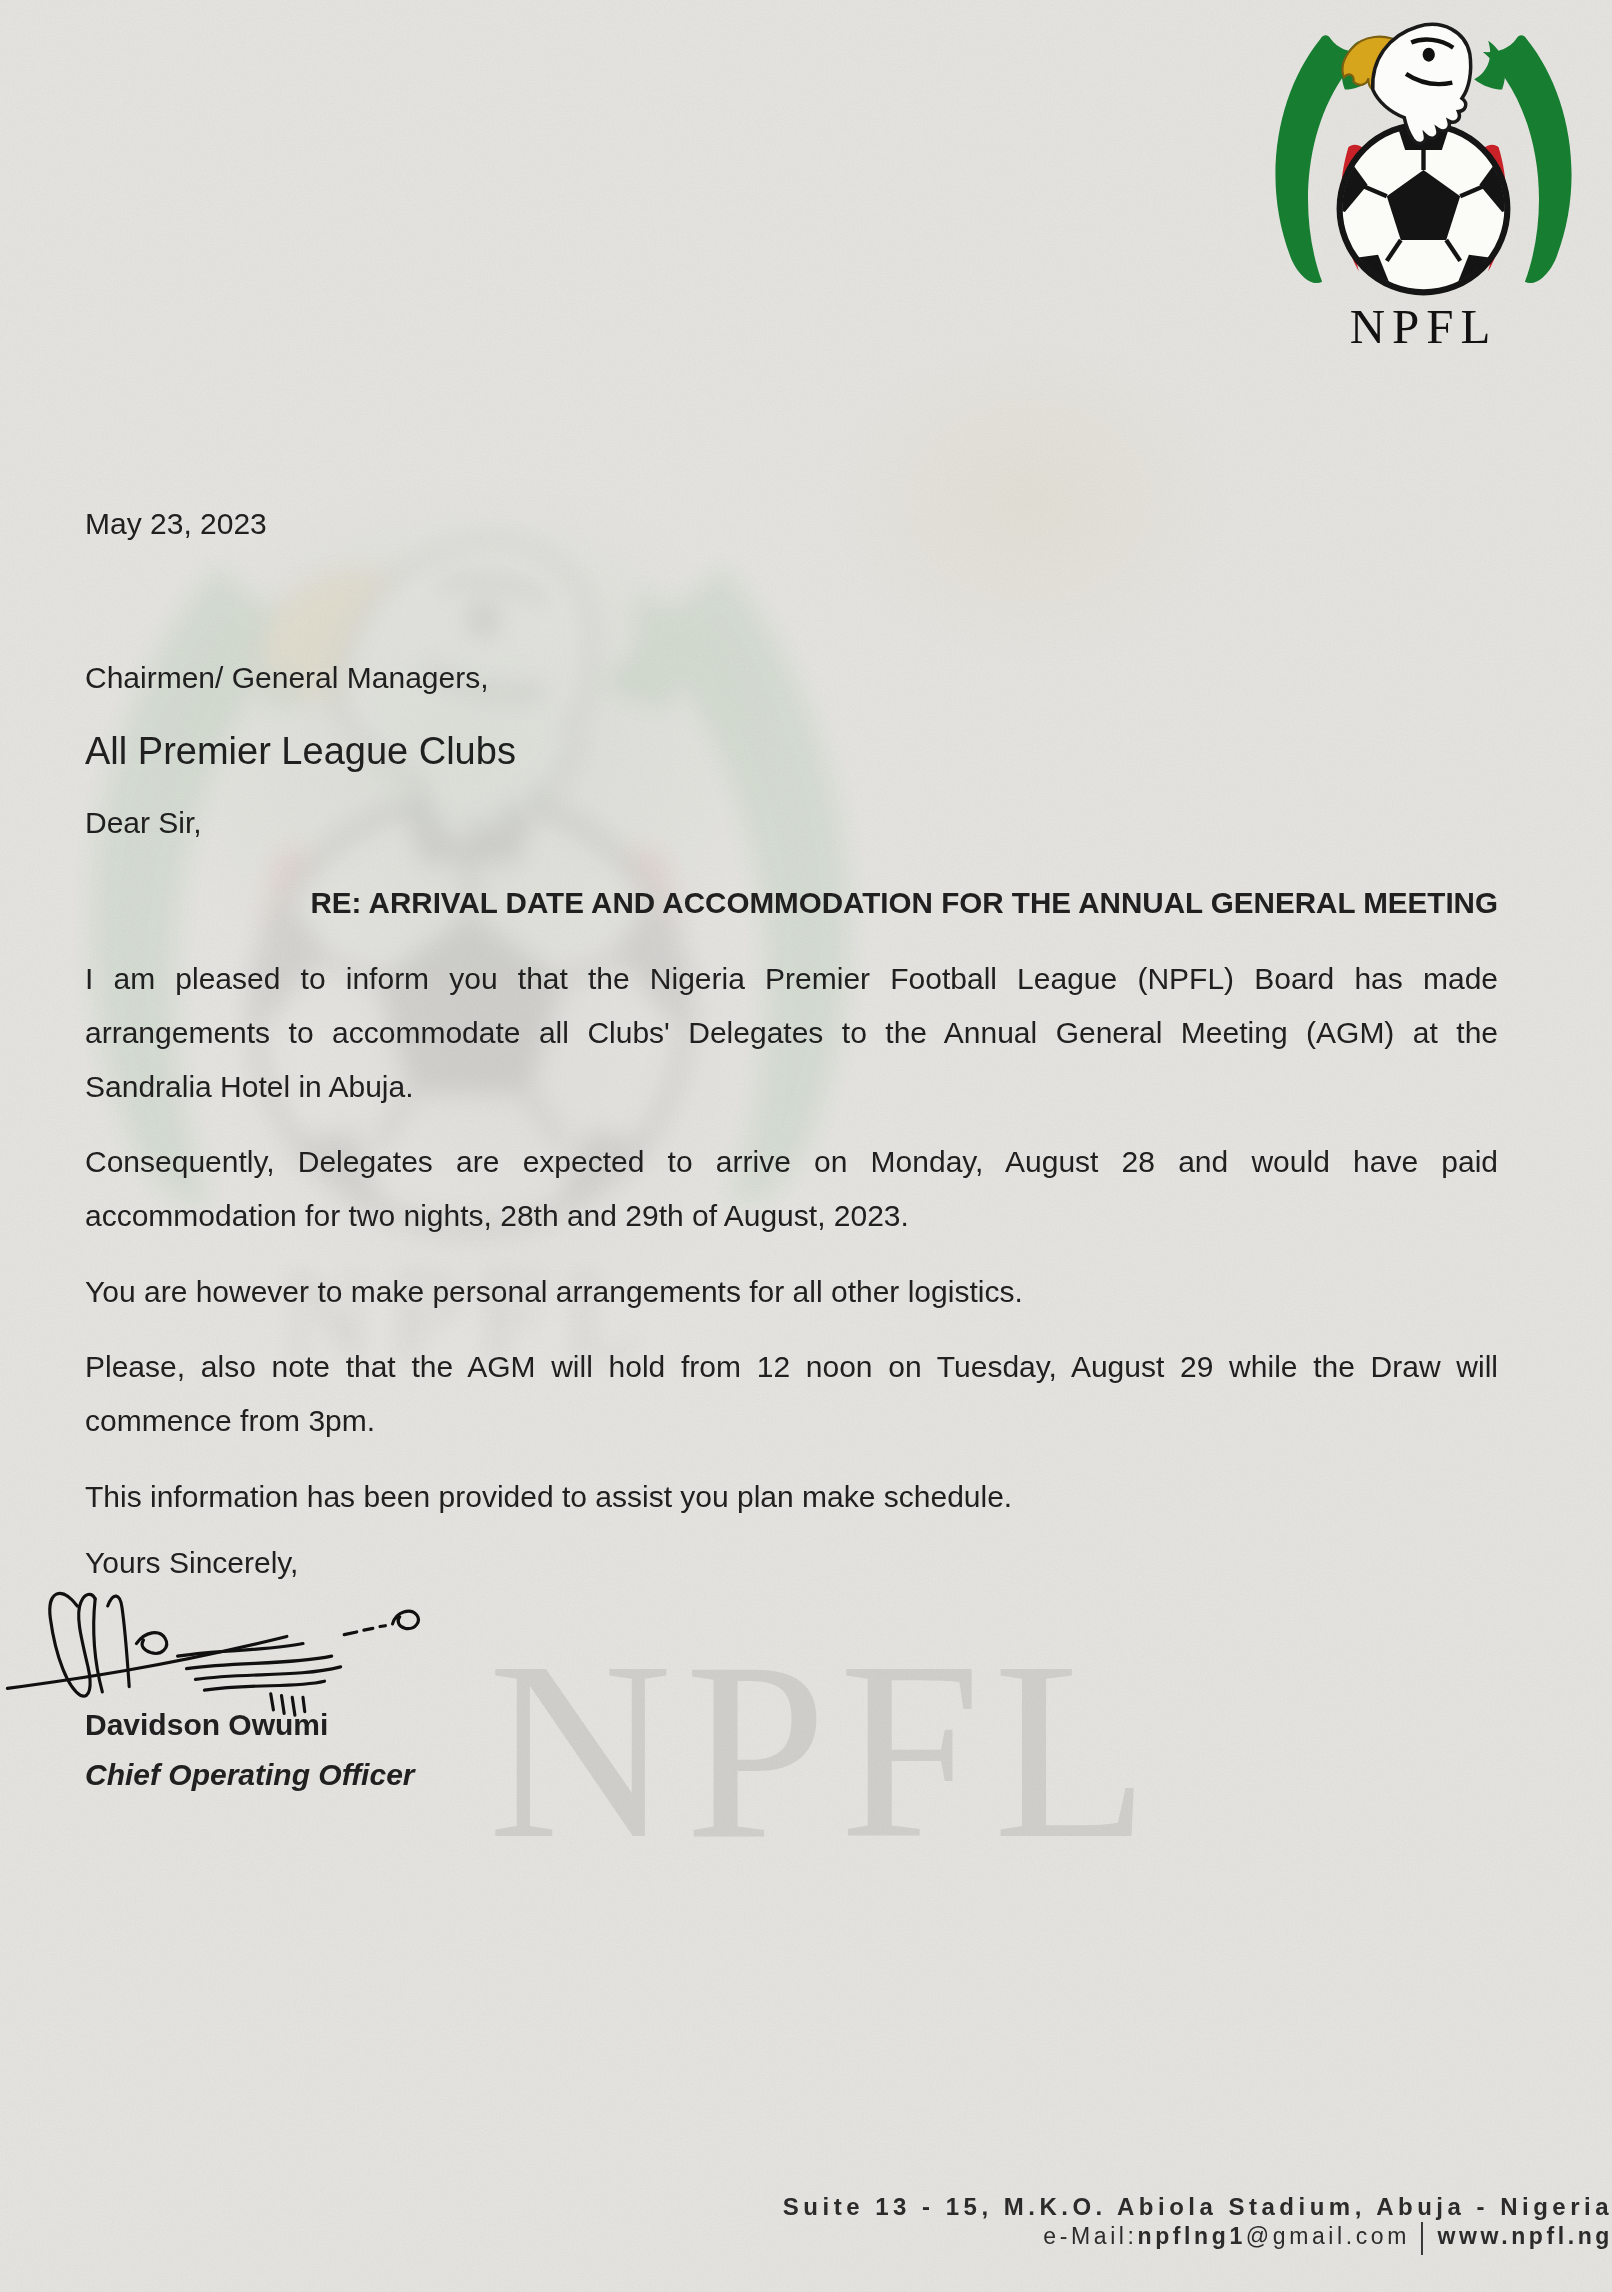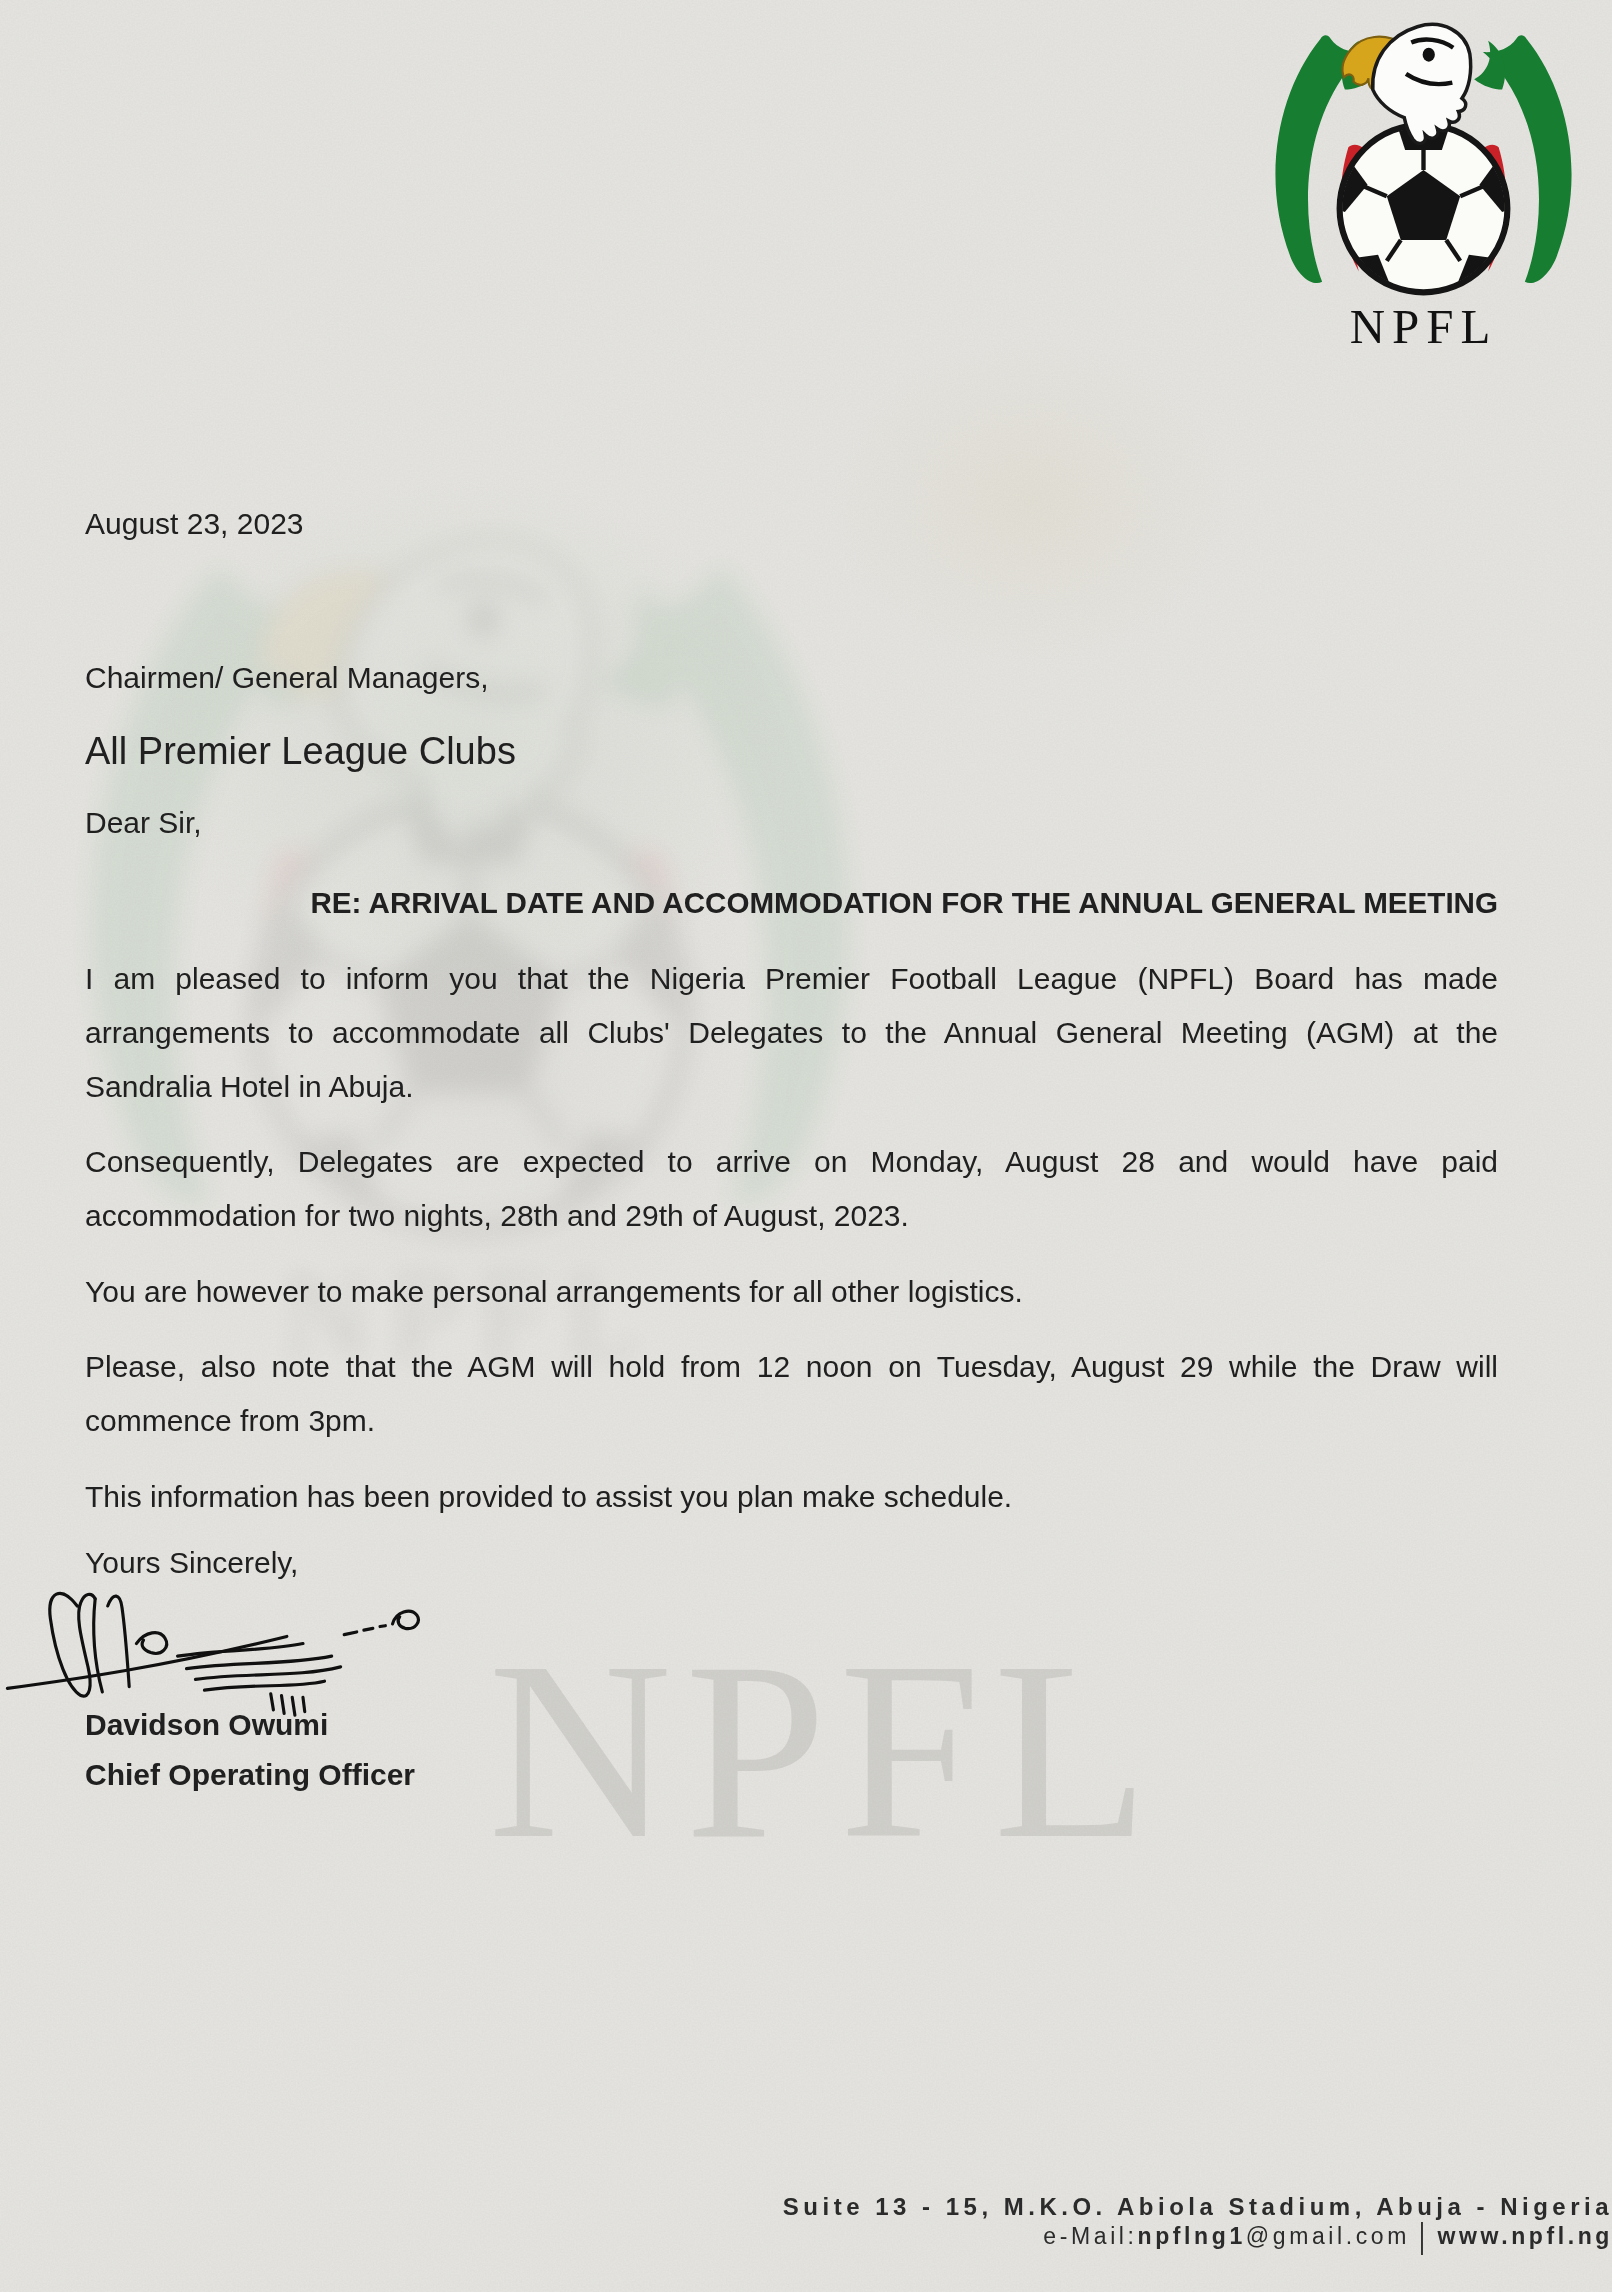--- a/index.html
+++ b/index.html
@@ -27,21 +27,21 @@
   .header-logo{position:absolute;left:1240px;top:5.4px;width:367px;height:351px;}
   .content{position:absolute;left:85px;top:506px;width:1413px;}
   .date{font-size:30px;line-height:36px;margin:0 0 118px 0;}
   .recipient{font-size:30px;line-height:36px;font-weight:normal;margin:0 0 37px 0;}
   .recipient2{font-size:38px;line-height:36px;margin:0 0 36px 0;}
   .salutation{font-size:30px;line-height:36px;margin:0 0 42px 0;}
   .subject{font-size:29.6px;line-height:39px;font-weight:bold;white-space:nowrap;margin:0 0 29.6px 0;text-align:right;}
   .para{font-size:30px;line-height:54px;text-align:justify;margin:0 0 21.5px 0;}
   .closing{font-size:30px;line-height:36px;margin:0;}
   .sig-name{font-size:30px;line-height:38px;font-weight:bold;margin:125px 0 0 0;}
-  .sig-title{font-size:30px;line-height:38px;font-weight:bold;margin:11.6px 0 0 0;}
+  .sig-title{font-size:30px;line-height:38px;font-weight:bold;font-style:italic;margin:11.6px 0 0 0;}
   .signature{position:absolute;left:1.8px;top:1579px;width:421px;height:148px;}
   .footer{
     position:absolute;left:0;top:2192px;width:100%;
     text-align:right;color:#2b2b2b;
   }
   .footer-line1{font-size:24px;line-height:30px;font-weight:bold;letter-spacing:4.5px;}
   .footer-line2{font-size:23px;line-height:29px;letter-spacing:3.6px;font-weight:400;}
   .footer-line2 .b{font-weight:bold;margin-top:25px;}
   .footer-line2 .sep{font-weight:400;display:inline-block;transform:scaleY(1.5);margin:0 9px;}
 </style>
@@ -111,21 +111,21 @@
     <use href="#npfl-logo"></use>
   </svg>
 
   <div class="wm-text">NPFL</div>
 
   <svg class="header-logo" viewBox="0 0 420 400">
     <use href="#npfl-logo"></use>
   </svg>
 
   <div class="content">
-    <p class="date">August 23, 2023</p>
+    <p class="date">May 23, 2023</p>
     <p class="recipient">Chairmen/ General Managers,</p>
     <p class="recipient2">All Premier League Clubs</p>
     <p class="salutation">Dear Sir,</p>
     <p class="subject">RE: ARRIVAL DATE AND ACCOMMODATION FOR THE ANNUAL GENERAL MEETING</p>
     <p class="para">I am pleased to inform you that the Nigeria Premier Football League (NPFL) Board has made arrangements to accommodate all Clubs' Delegates to the Annual General Meeting (AGM) at the Sandralia Hotel in Abuja.</p>
     <p class="para">Consequently, Delegates are expected to arrive on Monday, August 28 and would have paid accommodation for two nights, 28th and 29th of August, 2023.</p>
     <p class="para">You are however to make personal arrangements for all other logistics.</p>
     <p class="para">Please, also note that the AGM will hold from 12 noon on Tuesday, August 29 while the Draw will commence from 3pm.</p>
     <p class="para">This information has been provided to assist you plan make schedule.</p>
     <p class="closing">Yours Sincerely,</p>

